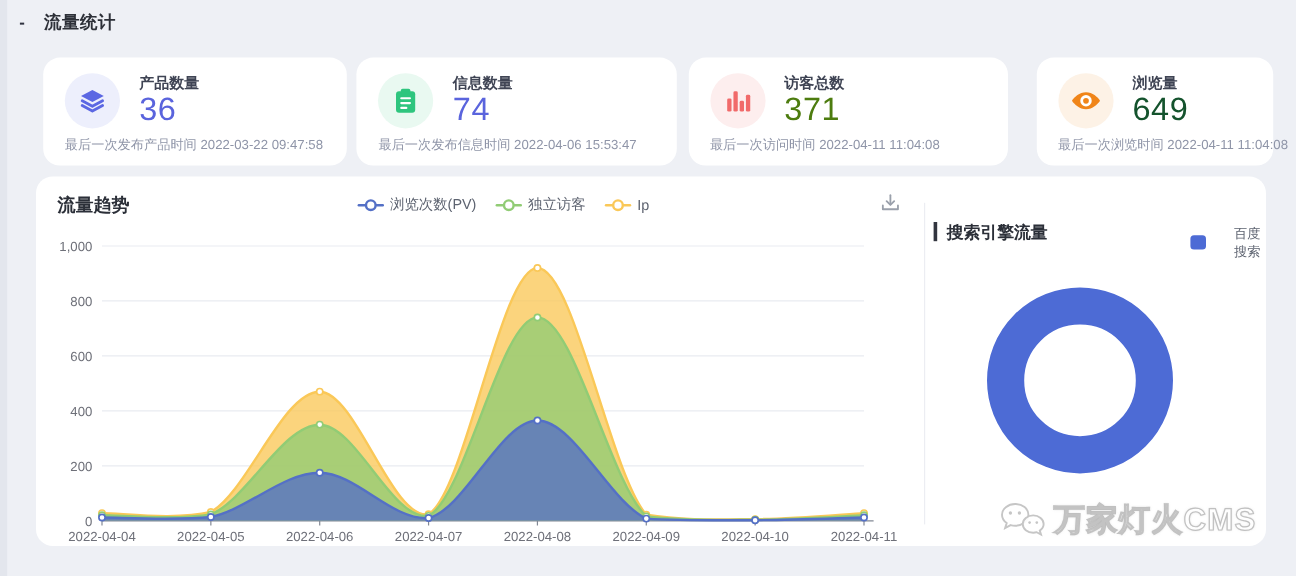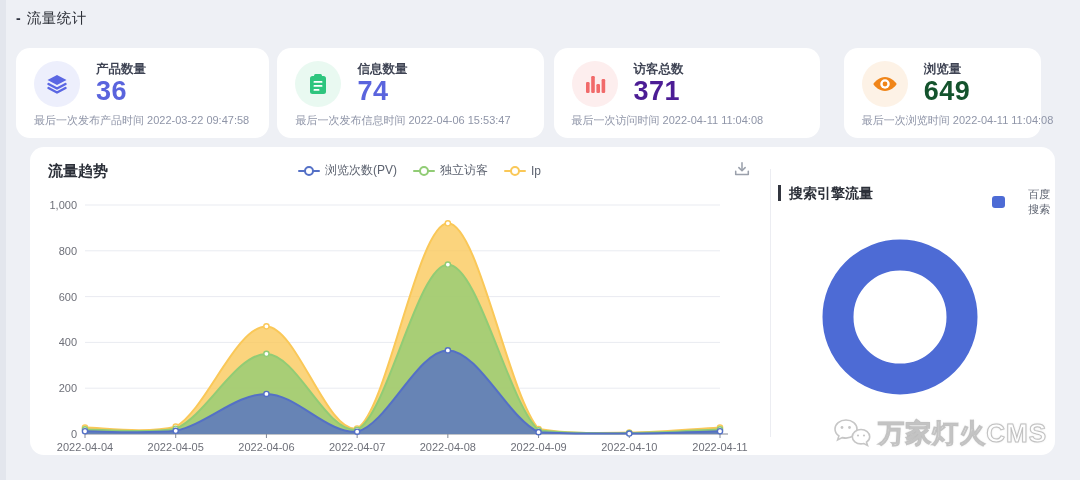--- a/index.html
+++ b/index.html
@@ -5,33 +5,33 @@
   html,body{margin:0;padding:0;}
   body{
     width:1080px;height:480px;overflow:hidden;position:relative;
     background:#eef0f5;
     font-family:"Liberation Sans","DejaVu Sans",sans-serif;
     -webkit-font-smoothing:antialiased;
   }
   .left-strip{position:absolute;left:0;top:0;width:6px;height:480px;background:#e3e6ed;}
   .page-header{position:absolute;left:6px;top:0;right:0;height:36px;display:flex;align-items:center;padding-left:10px;}
   .collapse-toggle{color:#303340;font-size:14px;font-weight:bold;margin-right:6px;cursor:pointer;}
-  .page-title{color:#2d3038;font-size:14.5px;font-weight:normal;letter-spacing:.5px;}
-
-  .cards-row{position:absolute;left:16px;top:48px;width:1025px;height:114px;display:flex;}
+  .page-title{color:#2d3038;font-size:14.5px;font-weight:bold;letter-spacing:.5px;margin-left:10px;}
+
+  .cards-row{position:absolute;left:36px;top:48px;width:1025px;height:114px;display:flex;}
   .stat-card{background:#ffffff;border-radius:14px;height:90px;position:relative;box-sizing:border-box;padding:13px 0 0 18px;}
   .stat-card.c1{width:257px;margin-right:8px;}
   .stat-card.c2{width:270px;margin-right:10px;}
   .stat-card.c3{width:270px;margin-right:24px;}
   .stat-card.c4{width:200px;}
   .card-top{display:flex;align-items:center;}
   .icon-circle{width:46px;height:46px;border-radius:50%;display:flex;align-items:center;justify-content:center;flex:0 0 46px;}
   .card-texts{margin-left:16px;display:flex;flex-direction:column;}
   .stat-label{font-size:12.5px;color:#3f4454;font-weight:bold;line-height:15px;}
-  .stat-value{font-size:27px;font-weight:bold;line-height:29px;letter-spacing:.5px;}
+  .stat-value{font-size:27px;font-weight:normal;line-height:29px;letter-spacing:.5px;}
   .stat-meta{position:absolute;left:18px;bottom:10px;font-size:11px;color:#8f95a8;white-space:nowrap;}
 
   .main-panel{position:absolute;left:30px;top:147px;width:1025px;height:308px;background:#ffffff;border-radius:14px;}
   .trend-title{position:absolute;left:18px;top:15px;font-size:15px;font-weight:bold;color:#2b2f38;}
   .trend-legend{position:absolute;left:268px;top:15px;display:flex;gap:16px;align-items:center;}
   .legend-item{display:flex;align-items:center;gap:5px;cursor:pointer;}
   .legend-marker{position:relative;width:22px;height:10px;}
   .legend-marker .lm-line{position:absolute;left:0;top:4px;width:22px;height:2px;border-radius:1px;background:var(--c);}
   .legend-marker .lm-dot{position:absolute;left:6px;top:0;width:6px;height:6px;border-radius:50%;background:#fff;border:2px solid var(--c);}
   .legend-label{font-size:12px;color:#5d6370;}
@@ -108,21 +108,21 @@
       <div class="icon-circle" style="background: rgb(253, 238, 238); color: rgb(241, 106, 106);">
         <svg width="24" height="24" viewBox="0 0 24 24">
           <rect x="3" y="10" width="3.6" height="11" rx="1.2" fill="currentColor"></rect>
           <rect x="8.2" y="4" width="3.6" height="17" rx="1.2" fill="currentColor"></rect>
           <rect x="13.4" y="12" width="3.6" height="9" rx="1.2" fill="currentColor"></rect>
           <rect x="18.6" y="7" width="3.6" height="14" rx="1.2" fill="currentColor"></rect>
         </svg>
       </div>
       <div class="card-texts">
         <span class="stat-label">访客总数</span>
-        <span class="stat-value" style="color: #4c1d95;">371</span>
+        <span class="stat-value" style="color: #4d7c0f;">371</span>
       </div>
     </div>
     <div class="stat-meta">最后一次访问时间 2022-04-11 11:04:08</div>
   </div>
 
   <div class="stat-card c4">
     <div class="card-top">
       <div class="icon-circle" style="background: rgb(253, 242, 230); color: rgb(240, 133, 25);">
         <svg width="26" height="26" viewBox="0 0 24 24">
           <path d="M12 5.5C17 5.5 21 9.2 22.8 12 21 14.8 17 18.5 12 18.5 7 18.5 3 14.8 1.2 12 3 9.2 7 5.5 12 5.5Z" fill="currentColor"></path>

